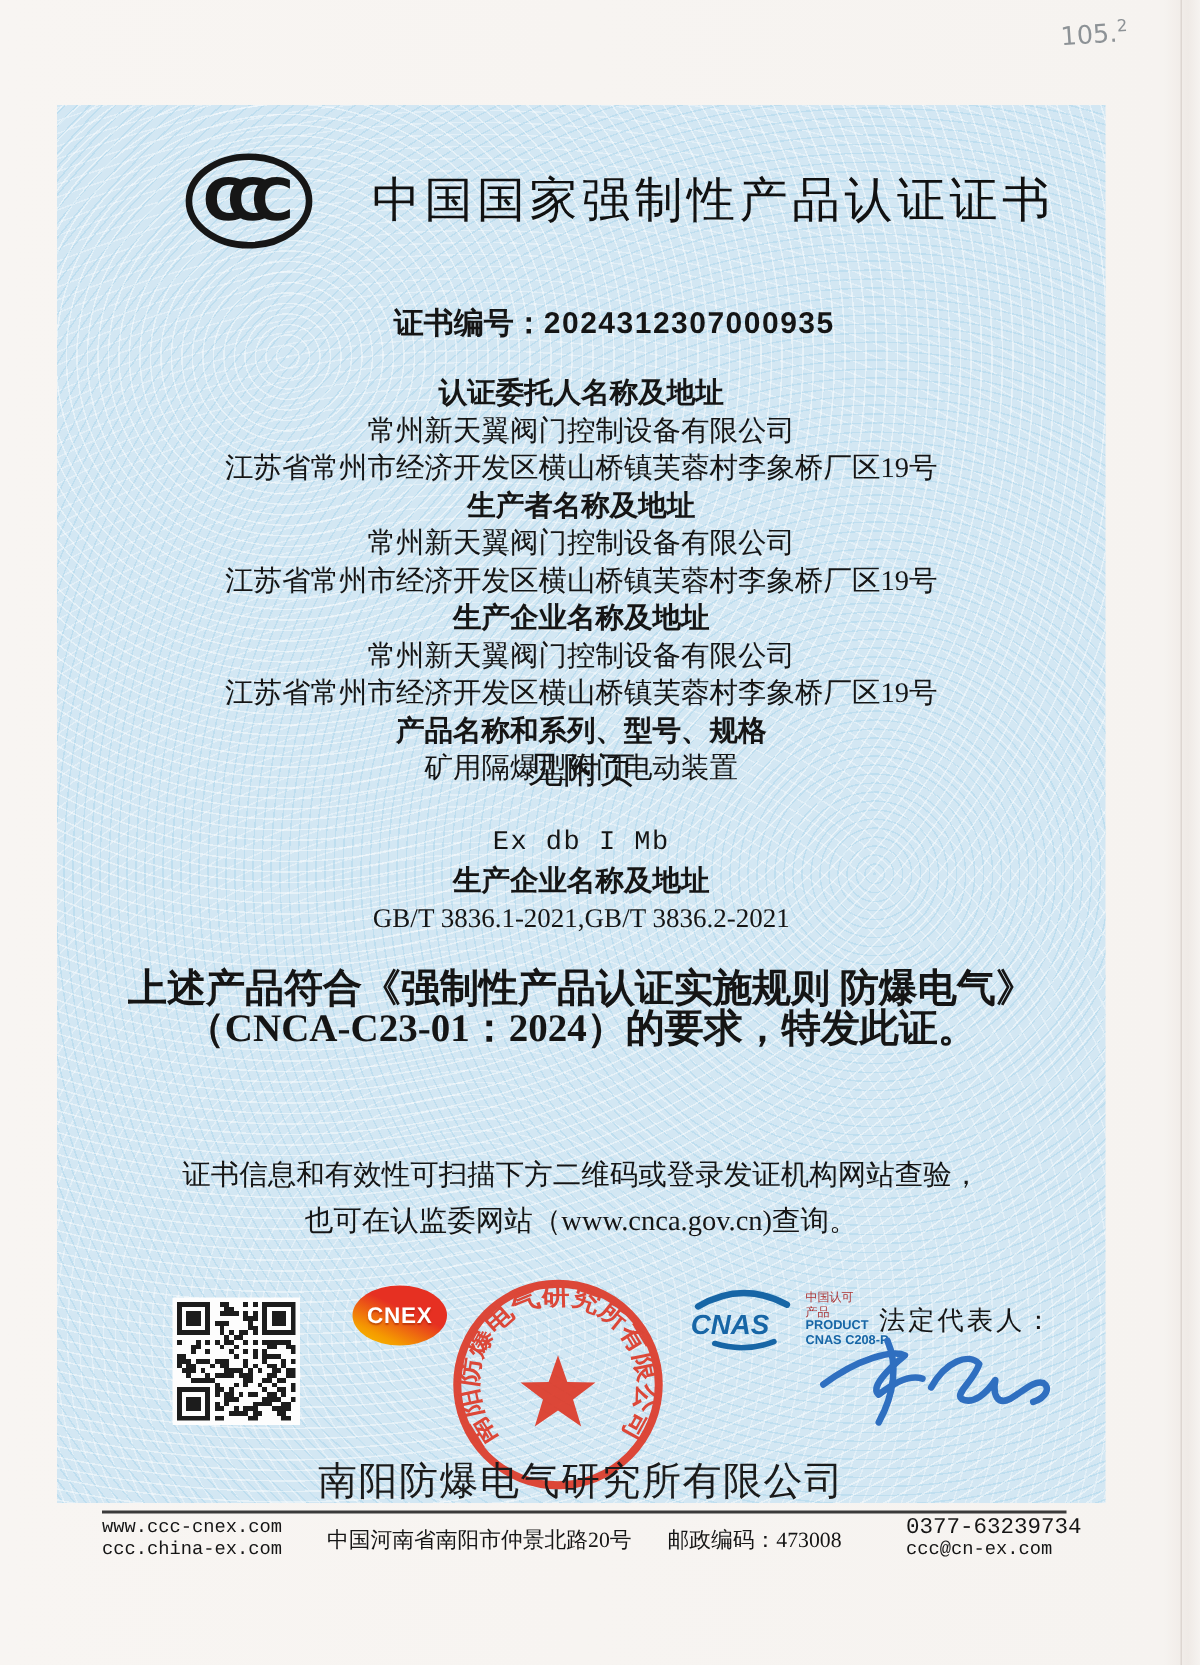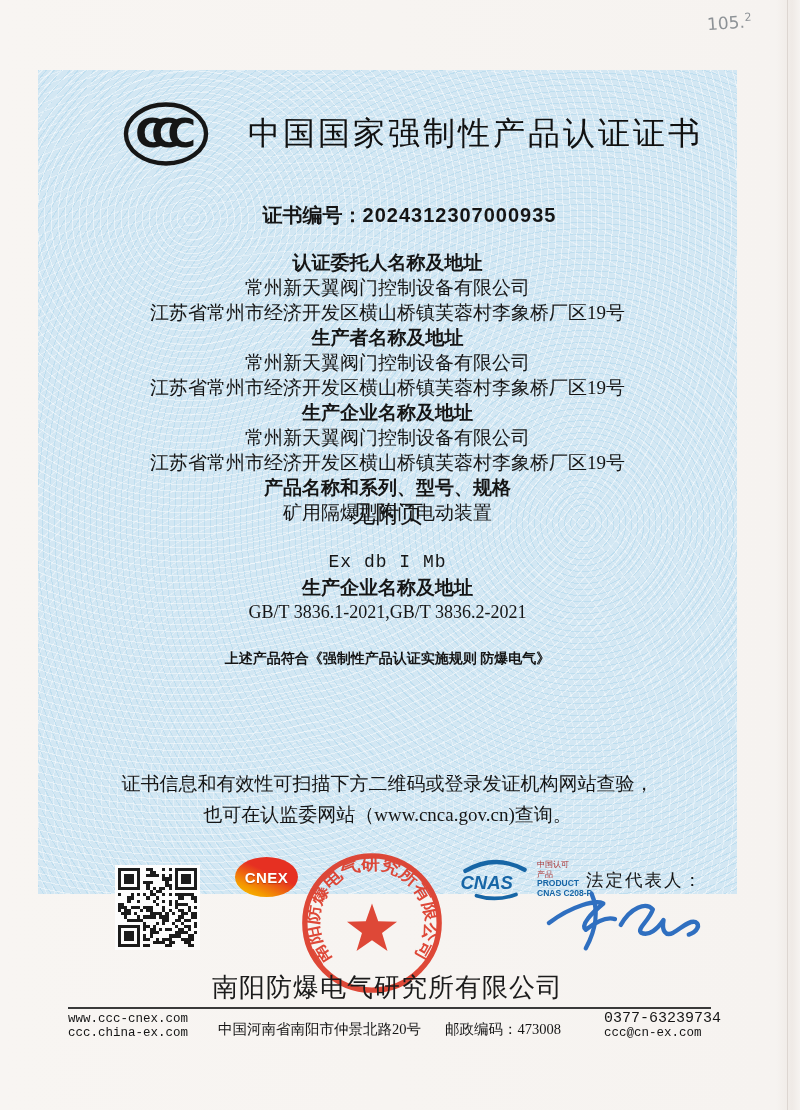--- a/index.html
+++ b/index.html
@@ -14,21 +14,21 @@
     overflow:hidden;
   }
   .scan-line { position:absolute; left:787px; top:0; width:1px; height:1110px; background:#ddd6d1; }
   .pencil-note {
     position:absolute; top:12px; right:48px; color:#8d9296;
     font-family:"DejaVu Sans", sans-serif; font-size:17px; transform:rotate(-4deg);
   }
   .pencil-note sup { font-size:11px; }
   
   .paper {
-    position:absolute; left:38px; top:70px; width:699px; height:824px;
+    position:absolute; left:38px; top:70px; width:699px; height:932px;
     background-color:#d3e7f3;
     background-image:
       repeating-radial-gradient(circle at 22% 18%, rgba(255,255,255,.45) 0 1px, transparent 1px 7px),
       repeating-radial-gradient(circle at 78% 55%, rgba(170,213,235,.5) 0 1px, transparent 1px 6px),
       repeating-radial-gradient(circle at 40% 88%, rgba(255,255,255,.35) 0 1px, transparent 1px 8px);
     color:#151515;
   }
   .abs { position:absolute; left:0; right:0; }
   .center { text-align:center; }
   
@@ -43,21 +43,21 @@
   .cert-line { top:132px; font-size:20px; font-weight:bold;padding-left:44px; }
   .cert-line .num { font-family:"Liberation Sans", sans-serif; letter-spacing:1px; }
   
   .body-block { top:180px; font-size:19px; }
   .body-block div { line-height:25px; height:25px; }
   .h { font-weight:bold; }
   .attach-line { top:432px; font-size:24px; line-height:25px; }
   .ex-line { top:480px; font-family:"Liberation Mono", monospace; font-size:18px; line-height:25px; letter-spacing:1px; }
   .std-head { top:505px; font-size:19px; font-weight:bold; line-height:25px; }
   .std-val { top:530px; font-family:Liberation Serif, serif; font-size:18px; line-height:25px; }
-  .statement { top:575px; font-size:14px; font-weight:bold;text-align:center; }
+  .statement { top:575px; font-size:26px; font-weight:bold;text-align:center; }
   .statement div { line-height:27px; }
   .statement .gap { display:inline-block; width:26px; }
   .verify { top:698px; font-size:19px; }
   .verify div { line-height:31px; }
   
   .qr { position:absolute; left:77px; top:795px; width:85px; height:85px; background:#fdfdfd; padding:3px; }
   .qr svg { width:100%; height:100%; fill:#1c1c1c; }
   .cnex {
     position:absolute; left:197px; top:787px; width:63px; height:40px; border-radius:50%;
     background:linear-gradient(205deg,#e63022 42%,#f59b00 78%,#f8c400 100%);
@@ -67,21 +67,21 @@
   }
   .stamp { position:absolute; left:261px; top:780px; width:146px; height:146px; opacity:.93; }
   .cnas { position:absolute; left:420px; top:786px; display:flex; align-items:flex-start; }
   .cnas-side { margin-left:5px; margin-top:4px; font-family:"Liberation Sans", sans-serif; line-height:9.5px; }
   .cnas-side .cn { font-size:8px; color:#a33; }
   .cnas-side .en { font-size:8.5px; font-weight:bold; color:#1766a6; }
   .legal { position:absolute; left:548px; top:798px; font-size:17.5px; letter-spacing:2px; }
   .signature { position:absolute; left:505px; top:818px; }
   .company-name { top:900px; font-size:26px; font-family:"Liberation Sans", sans-serif; letter-spacing:1px; color:#1b1b1b; }
   .rule { position:absolute; left:30px; right:26px; top:937px; height:2px; background:#3a3a3a; }
-  .foot-row { position:absolute; left:30px; right:16px; top:941px; display:flex; align-items:center; }
+  .foot-row { position:absolute; left:30px; right:16px; top:941px; display:flex; align-items:flex-start; }
   .foot-left { font-family:"Liberation Mono", monospace; font-size:12.5px; line-height:14.5px; white-space:nowrap; }
   .foot-center { flex:1; text-align:center; font-size:14.5px; padding-top:6px; white-space:nowrap; }
   .foot-center .gapc { display:inline-block; width:24px; }
   .foot-right { font-family:"Liberation Mono", monospace; text-align:left; white-space:nowrap;margin-left:13px; }
   .foot-right .phone { font-size:15px; line-height:15px; }
   .foot-right .mail { font-size:12.5px; line-height:15px; }
 </style>
 </head>
 <body>
 
@@ -117,20 +117,21 @@
       <div>矿用隔爆型阀门电动装置</div>
     </div>
 
     <div class="abs center attach-line">见附页</div>
     <div class="abs center ex-line">Ex db I Mb</div>
     <div class="abs center std-head">生产企业名称及地址</div>
     <div class="abs center std-val">GB/T 3836.1-2021,GB/T 3836.2-2021</div>
 
     <div class="abs center statement">
       <div>上述产品符合《强制性产品认证实施规则 防爆电气》</div>
+      <div>（CNCA-C23-01：2024）的要求，特发此证。</div>
     </div>
 
     <div class="abs center verify">
       <div>证书信息和有效性可扫描下方二维码或登录发证机构网站查验，</div>
       <div>也可在认监委网站（www.cnca.gov.cn)查询。</div>
     </div>
 
     <div class="qr">
       <svg viewBox="0 0 100 100" shape-rendering="crispEdges">
         <g>

